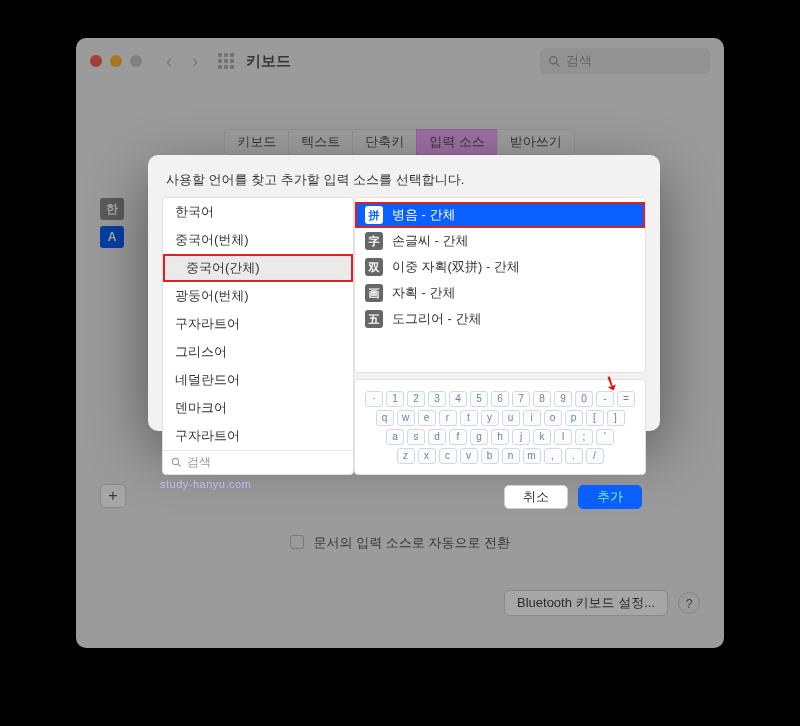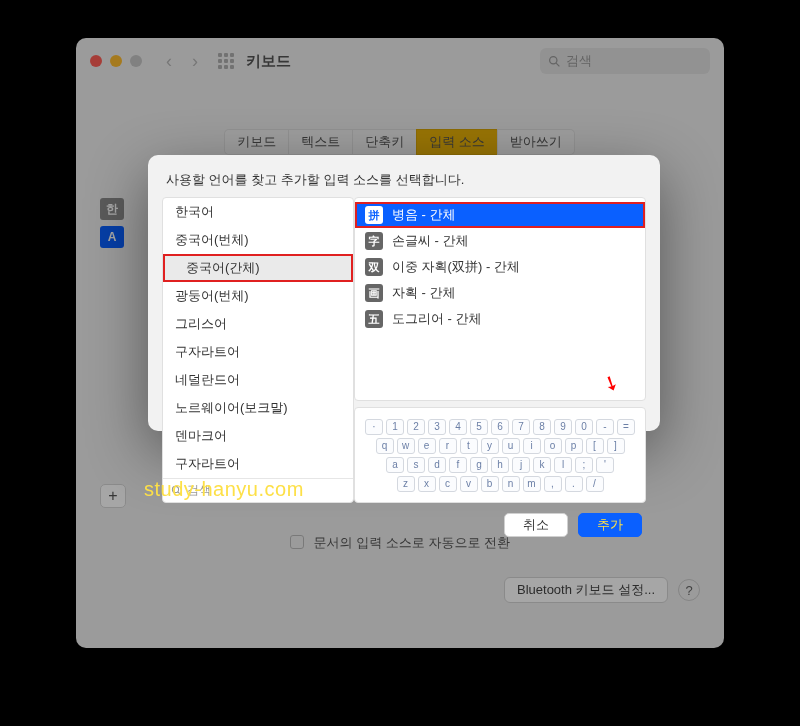--- a/index.html
+++ b/index.html
@@ -14,24 +14,24 @@
   .nav-btn { width:22px; height:22px; display:flex; align-items:center; justify-content:center; color:#b7b7b7; font-size:18px; margin:0 2px;}
   .grid-icn { width:16px; height:16px; display:grid; grid-template-columns:repeat(3,1fr); grid-template-rows:repeat(3,1fr); gap:2px; margin:0 6px 0 10px;}
   .grid-icn span{background:#b0b0b0; border-radius:1px;}
   .win-title { font-size:15px; font-weight:600; color:#555; margin-left:6px;}
   .spacer{flex:1;}
   .search-bg { width:170px; height:26px; background:rgba(0,0,0,0.06); border-radius:6px; display:flex; align-items:center; padding:0 8px; color:#9a9a9a; font-size:13px;}
   .search-bg svg{width:13px;height:13px;margin-right:5px;}
   .tabs { display:flex; justify-content:center; gap:0; margin-top:45px;}
   .tab { font-size:13px; color:#555; padding:3px 12px; border:1px solid rgba(0,0,0,0.08); background:#f2f2f2; margin-left:-1px; border-radius:0;}
   .tab:first-child{border-radius:5px 0 0 5px;} .tab:last-child{border-radius:0 5px 5px 0;}
-  .tab.active{ background:#eab308; }
+  .tab.active{ background:#f0abfc; }
   .footer-text{ position:absolute; bottom:96px; left:0; right:0; text-align:center; font-size:13px; color:#555;}
   .footer-check{width:14px;height:14px;border:1px solid #bbb;border-radius:3px;display:inline-block;vertical-align:-2px;margin-right:6px;}
-  .bt-row{position:absolute; bottom:45px; right:24px; display:flex; align-items:center; gap:10px;text-align:center;}
+  .bt-row{position:absolute; bottom:32px; right:24px; display:flex; align-items:center; gap:10px;text-align:center;}
   .bt-btn{background:#fff; border:1px solid #d4d4d4; border-radius:6px; padding:3px 12px; font-size:13px; color:#444;}
   .help{width:22px;height:22px;border-radius:50%;border:1px solid #ccc;display:flex;align-items:center;justify-content:center;font-size:13px;color:#666;}
   .side-icons{position:absolute;left:24px;top:160px;display:flex;flex-direction:column;gap:6px;}
   .si{width:24px;height:22px;border-radius:3px;display:flex;align-items:center;justify-content:center;font-size:12px;font-weight:600;}
   .si.a{background:#8a8a8a;color:#fff;} .si.b{background:#0a60ff;color:#fff;}
   .plus-btn{position:absolute;left:24px;bottom:140px;width:26px;height:24px;border:1px solid #d6d6d6;background:#fff;border-radius:5px;display:flex;align-items:center;justify-content:center;color:#555;font-size:16px;}
   
   .sheet{position:absolute;left:148px;top:155px;width:512px;height:276px;background:#f2f2f2;border-radius:10px;box-shadow:0 20px 60px rgba(0,0,0,0.45);z-index:10;padding:14px 14px 12px 14px;display:flex;flex-direction:column;}
   .sheet-title{font-size:13px;color:#333;margin:2px 4px 8px 4px;}
   .panes{flex:1;display:flex;}
@@ -49,23 +49,23 @@
   .src-item .badge{width:18px;height:18px;border-radius:3px;background:#666;color:#fff;display:flex;align-items:center;justify-content:center;font-size:11px;font-weight:600;}
   .src-item.sel{background:#0a60ff;color:#fff;}
   .src-item.sel .badge{background:#fff;color:#0a60ff;}
   .src-item.hl{outline:2px solid #e02020;outline-offset:-2px;}
   .kbd-pane{height:96px;padding:6px 8px;display:flex;flex-direction:column;gap:3px;align-items:center;justify-content:center;}
   .krow{display:flex;gap:3px;}
   .key{width:18px;height:16px;border:1px solid #d4d8df;border-radius:3px;background:#fbfcfe;font-size:10px;color:#6b7fa6;display:flex;align-items:center;justify-content:center;}
   .btn-row{display:flex;justify-content:flex-end;gap:10px;padding:10px 4px 0 0;align-items:center;}
   .btn{height:24px;padding:0 18px;border-radius:5px;font-size:13px;display:flex;align-items:center;}
   .btn-sec{background:#fff;border:1px solid #d0d0d0;color:#333;}
-  .btn-pri{background:#0a60ff;color:#fde047;border:1px solid #0a60ff;}
+  .btn-pri{background:#0a60ff;color:#86efac;border:1px solid #0a60ff;}
   .arrow{position:absolute;right:40px;bottom:36px;color:#ff0000;font-size:20px;transform:rotate(25deg);z-index:11;}
-  .watermark{position:absolute;left:144px;top:478px;font-size:20px;color:#fde047;z-index:11;letter-spacing:0.5px;}
+  .watermark{position:absolute;left:160px;top:478px;font-size:11px;color:#c4b5fd;z-index:11;letter-spacing:0.5px;}
 </style>
 </head>
 <body>
 
 <div class="window">
   <div class="titlebar">
     <div class="traffic">
       <div class="dot red"></div>
       <div class="dot yellow"></div>
       <div class="dot green"></div>
@@ -119,24 +119,23 @@
 
 <div class="sheet">
   <div class="sheet-title">사용할 언어를 찾고 추가할 입력 소스를 선택합니다.</div>
   <div class="panes">
     <div class="pane lang-pane">
       <div class="lang-list">
         <div class="lang-item">한국어</div>
         <div class="lang-item">중국어(번체)</div>
         <div class="lang-item sel hl">중국어(간체)</div>
         <div class="lang-item">광둥어(번체)</div>
+        <div class="lang-item">구자라트어</div>
         <div class="lang-item">그리스어</div>
-        <div class="lang-item">구자라트어</div>
         <div class="lang-item">네덜란드어</div>
-        <div class="lang-item">노르웨이어(보크말)</div>
         <div class="lang-item">덴마크어</div>
         <div class="lang-item">구자라트어</div>
       </div>
       <div class="lang-search">
         <svg viewBox="0 0 16 16">
             <circle cx="6.5" cy="6.5" r="4.5" fill="none" stroke="#9a9a9a" stroke-width="1.5"></circle>
             <line x1="10" y1="10" x2="14" y2="14" stroke="#9a9a9a" stroke-width="1.5"></line>
           </svg>
         <span>검색</span>
       </div>

